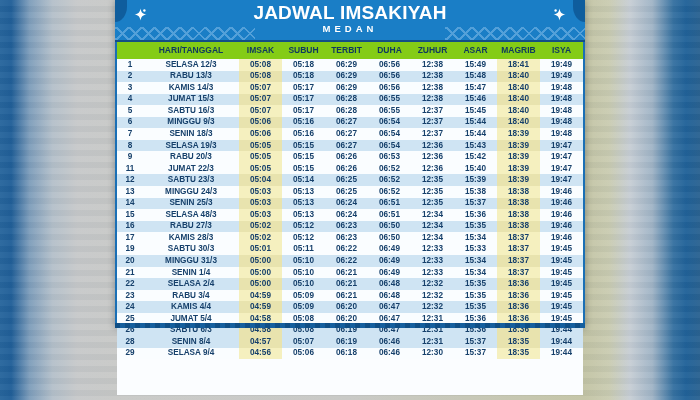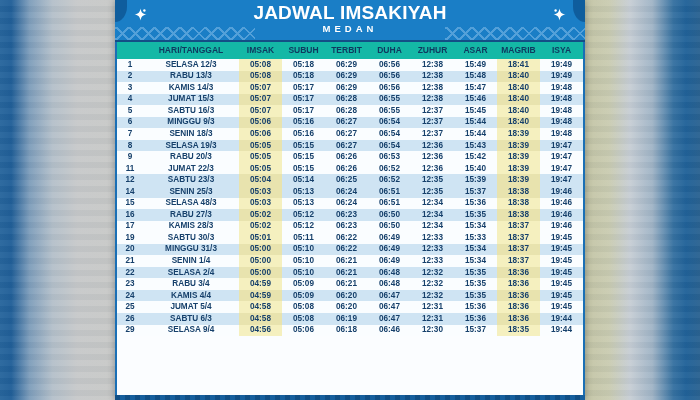--- a/index.html
+++ b/index.html
@@ -16,21 +16,21 @@
       #9fb3c5 93.2%, #336f9f 96.2%, #1d5f97 98%, #27608f 100%);
   }
   .bg::after{
     content:"";position:absolute;inset:0;
     background:repeating-linear-gradient(180deg,
       rgba(255,255,255,.05) 0 6px, rgba(90,105,120,.05) 6px 12px);
   }
 
   
   .card{
-    position:absolute;left:115px;top:0;width:470px;height:400px;
+    position:absolute;left:115px;top:0;width:470px;height:328px;
     background:#1a6fb5;box-shadow:0 0 7px rgba(0,20,40,.35);
   }
 
   
   .card-header{
     position:relative;height:40px;background:#1a7ec6;
     border-bottom:2px solid #134f86;color:#fff;text-align:center;
   }
   .title{
     padding-top:3px;font-size:19px;font-weight:bold;letter-spacing:.2px;line-height:20px;
@@ -51,21 +51,21 @@
   .ornament.left{left:0;}
   .ornament.right{right:0;}
   .corner{position:absolute;top:0;width:12px;height:22px;background:#0f5d9d;}
   .corner.left{left:0;border-bottom-right-radius:100% 70%;}
   .corner.right{right:0;border-bottom-left-radius:100% 70%;}
 
   
   .table-wrap{margin:0 2px;height:353px;overflow:hidden;background:#fbfdff;}
   table{width:100%;border-collapse:collapse;table-layout:fixed;}
   thead th{
-    background:#14b8a6;color:#0f395f;font-size:8.5px;font-weight:bold;
+    background:#84cc16;color:#0f395f;font-size:8.5px;font-weight:bold;
     height:17px;padding:0;line-height:1;
   }
   tbody td{
     font-size:8.2px;font-weight:bold;color:#16406b;text-align:center;
     height:11.55px;padding:0;line-height:1;white-space:nowrap;overflow:hidden;
   }
   tbody tr{background:#fafdff;}
   tbody tr.alt{background:#cfe4f3;}
   tbody td.hl{background:#f5f0bf;}
   tbody tr.alt td.hl{background:#e8e3ae;}
@@ -261,20 +261,32 @@
             <td>SABTU 23/3</td>
             <td class="hl">05:04</td>
             <td>05:14</td>
             <td>06:25</td>
             <td>06:52</td>
             <td>12:35</td>
             <td>15:39</td>
             <td class="hl">18:39</td>
             <td>19:47</td>
           </tr>
+          <tr>
+            <td>13</td>
+            <td>MINGGU 24/3</td>
+            <td class="hl">05:03</td>
+            <td>05:13</td>
+            <td>06:25</td>
+            <td>06:52</td>
+            <td>12:35</td>
+            <td>15:38</td>
+            <td class="hl">18:38</td>
+            <td>19:46</td>
+          </tr>
           <tr class="alt">
             <td>14</td>
             <td>SENIN 25/3</td>
             <td class="hl">05:03</td>
             <td>05:13</td>
             <td>06:24</td>
             <td>06:51</td>
             <td>12:35</td>
             <td>15:37</td>
             <td class="hl">18:38</td>
@@ -405,20 +417,32 @@
             <td>SABTU 6/3</td>
             <td class="hl">04:58</td>
             <td>05:08</td>
             <td>06:19</td>
             <td>06:47</td>
             <td>12:31</td>
             <td>15:36</td>
             <td class="hl">18:36</td>
             <td>19:44</td>
           </tr>
+          <tr class="alt">
+            <td>28</td>
+            <td>SENIN 8/4</td>
+            <td class="hl">04:57</td>
+            <td>05:07</td>
+            <td>06:19</td>
+            <td>06:46</td>
+            <td>12:31</td>
+            <td>15:37</td>
+            <td class="hl">18:35</td>
+            <td>19:44</td>
+          </tr>
           <tr>
             <td>29</td>
             <td>SELASA 9/4</td>
             <td class="hl">04:56</td>
             <td>05:06</td>
             <td>06:18</td>
             <td>06:46</td>
             <td>12:30</td>
             <td>15:37</td>
             <td class="hl">18:35</td>

